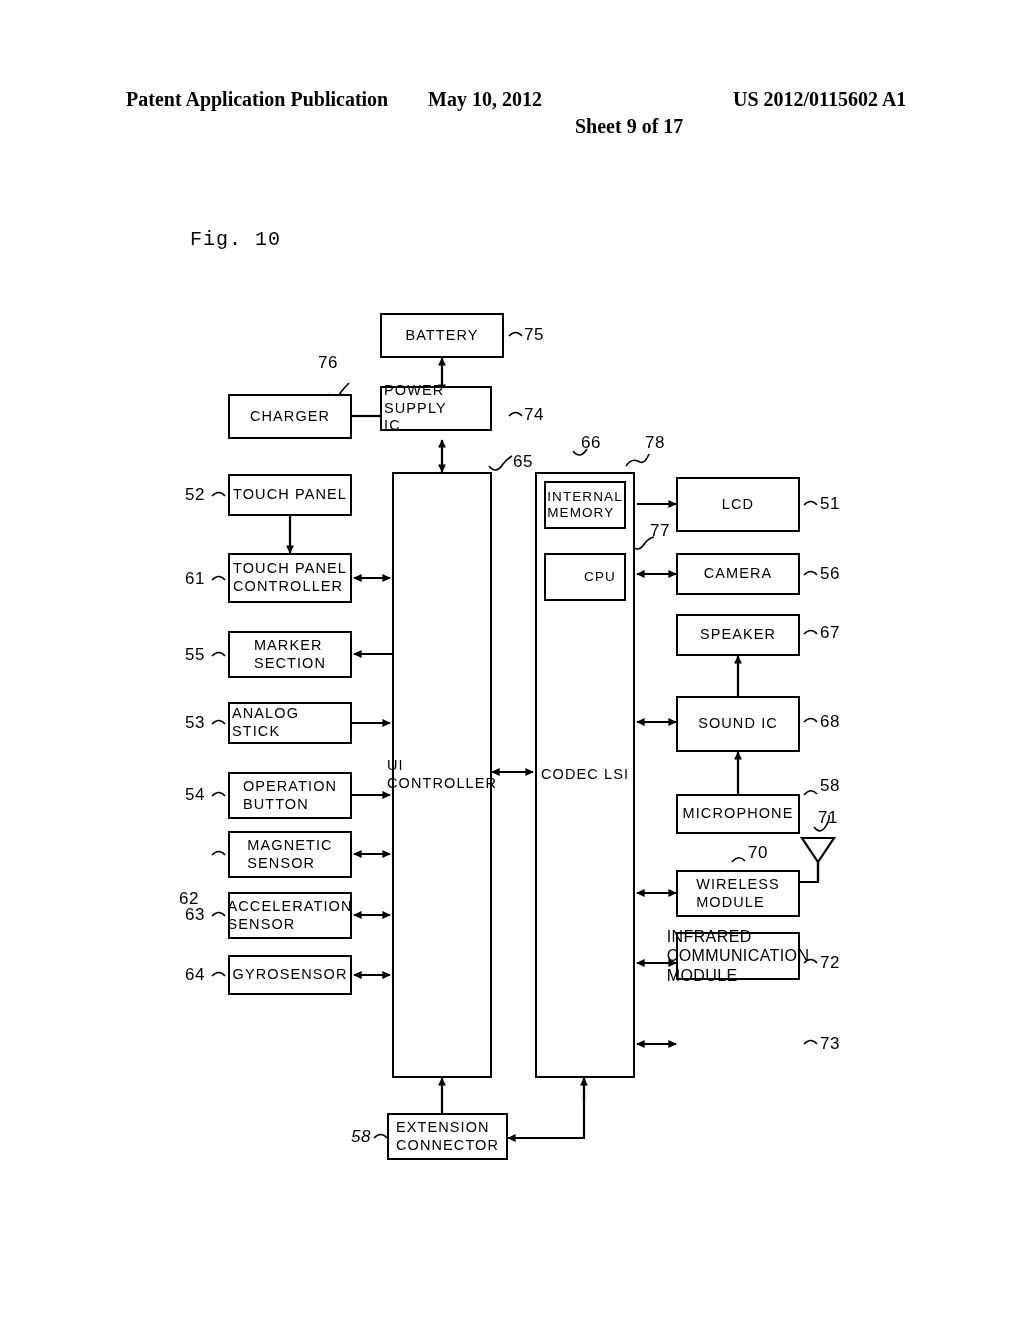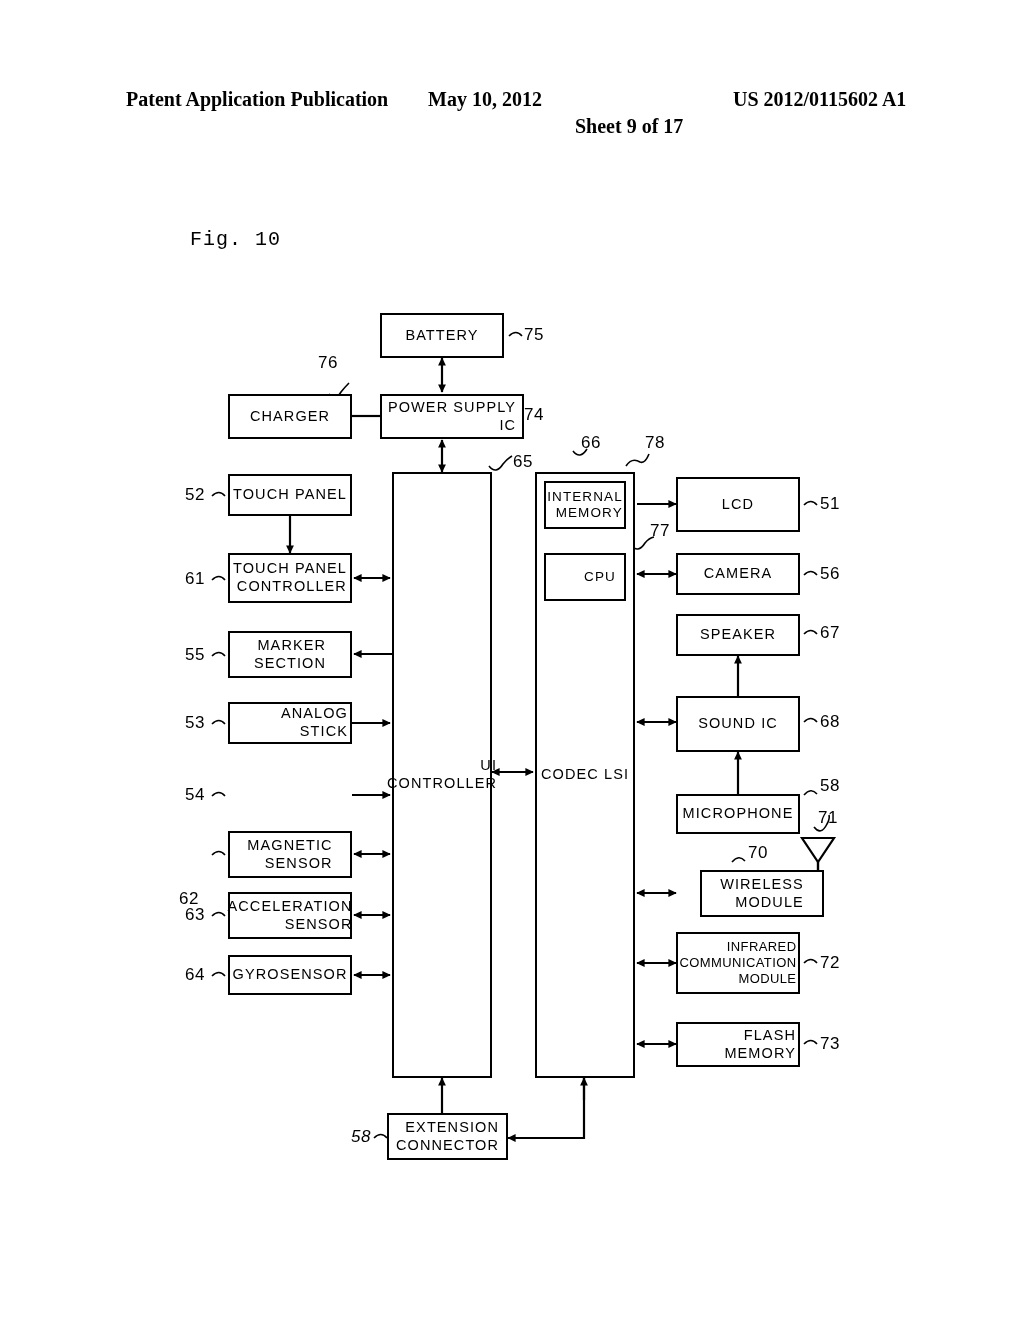--- a/index.html
+++ b/index.html
@@ -51,21 +51,21 @@
 
   
   .box {
     position: absolute;
     box-sizing: border-box;
     border: 2px solid #000;
     background: #fff;
     display: flex;
     align-items: center;
     justify-content: center;
-    text-align: right;
+    text-align: left;
     font-size: 14.5px;
     line-height: 1.22;
     letter-spacing: 1.1px;
     white-space: pre-line;
     padding: 0 2px;
   }
   .box.tall {
     align-items: center;
   }
   .box-inner {
@@ -200,21 +200,21 @@
   <div class="box" style="left:380px; top:313px; width:124px; height:45px;">
     <span>BATTERY</span>
   </div>
   <div class="ref" style="left:524px; top:325px;">75</div>
 
   <div class="box" style="left:228px; top:394px; width:124px; height:45px;">
     <span>CHARGER</span>
   </div>
   <div class="ref" style="left:318px; top:353px;">76</div>
 
-  <div class="box" style="left:380px; top:394px; width:144px; height:45px;">
+  <div class="box" style="left:380px; top:386px; width:112px; height:45px;">
     <span>POWER SUPPLY
 IC</span>
   </div>
   <div class="ref" style="left:524px; top:405px;">74</div>
 
   <div class="box" style="left:228px; top:474px; width:124px; height:42px;">
     <span>TOUCH PANEL</span>
   </div>
   <div class="ref" style="left:185px; top:485px;">52</div>
 
@@ -228,20 +228,24 @@
     <span>MARKER
 SECTION</span>
   </div>
   <div class="ref" style="left:185px; top:645px;">55</div>
 
   <div class="box" style="left:228px; top:702px; width:124px; height:42px;">
     <span>ANALOG STICK</span>
   </div>
   <div class="ref" style="left:185px; top:713px;">53</div>
 
+  <div class="box" style="left:228px; top:772px; width:124px; height:47px;">
+    <span>OPERATION
+BUTTON</span>
+  </div>
   <div class="ref" style="left:185px; top:785px;">54</div>
 
   <div class="box" style="left:228px; top:831px; width:124px; height:47px;">
     <span>MAGNETIC
 SENSOR</span>
   </div>
   <div class="ref" style="left:179px; top:844px;margin-top:45px;">62</div>
 
   <div class="box" style="left:228px; top:892px; width:124px; height:47px;">
     <span>ACCELERATION
@@ -296,36 +300,33 @@
   </div>
   <div class="ref" style="left:820px; top:712px;">68</div>
 
   <div class="box" style="left:676px; top:794px; width:124px; height:40px;">
     <span>MICROPHONE</span>
   </div>
   <div class="ref" style="left:820px; top:776px;">58</div>
 
   <div class="ref" style="left:818px; top:808px;">71</div>
 
-  <div class="box" style="left:676px; top:870px; width:124px; height:47px;margin-left:24px;">
+  <div class="box" style="left:676px; top:870px; width:124px; height:47px;">
     <span>WIRELESS
 MODULE</span>
   </div>
   <div class="ref" style="left:748px; top:843px;">70</div>
 
-  <div class="box" style="left:676px; top:932px; width:124px; height:62px; font-size:13px; letter-spacing:0.4px;">
+  <div class="box" style="left:676px; top:932px; width:124px; height:48px; font-size:16px; letter-spacing:0.4px;">
     <span>INFRARED
 COMMUNICATION
 MODULE</span>
   </div>
   <div class="ref" style="left:820px; top:953px;">72</div>
 
-  <div class="box" style="left:676px; top:1022px; width:124px; height:45px;">
-    <span>FLASH MEMORY</span>
-  </div>
   <div class="ref" style="left:820px; top:1034px;">73</div>
 
   <div class="box" style="left:387px; top:1113px; width:121px; height:47px;">
     <span>EXTENSION
 CONNECTOR</span>
   </div>
   <div class="ref" style="left:351px; top:1127px;font-style:italic;">58</div>
 
 </div>
 

